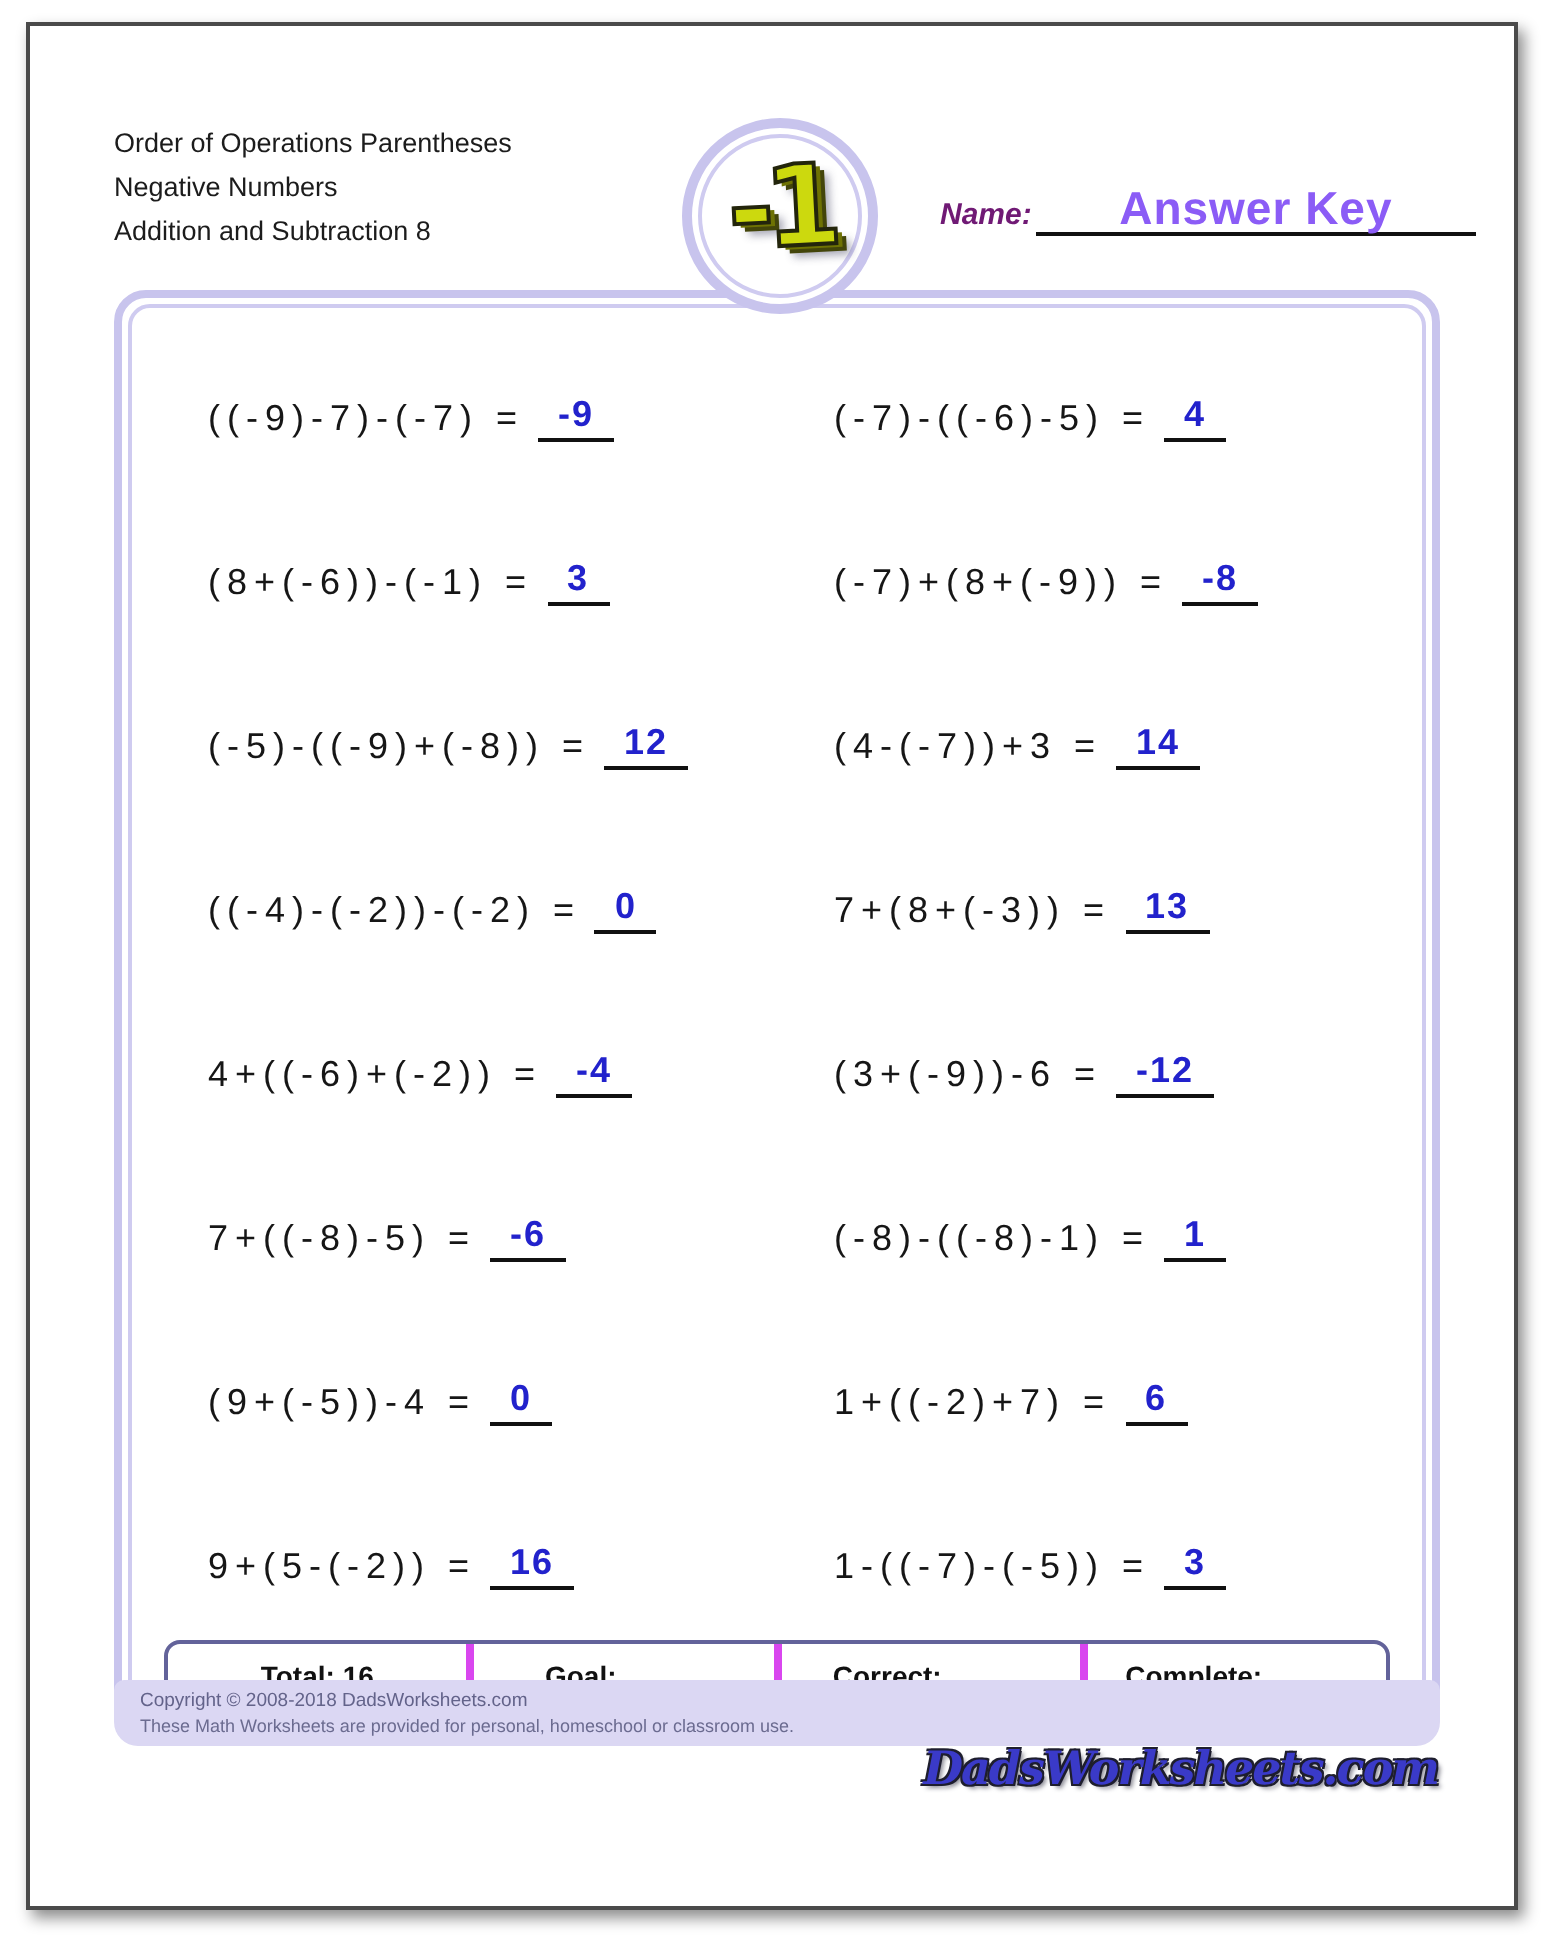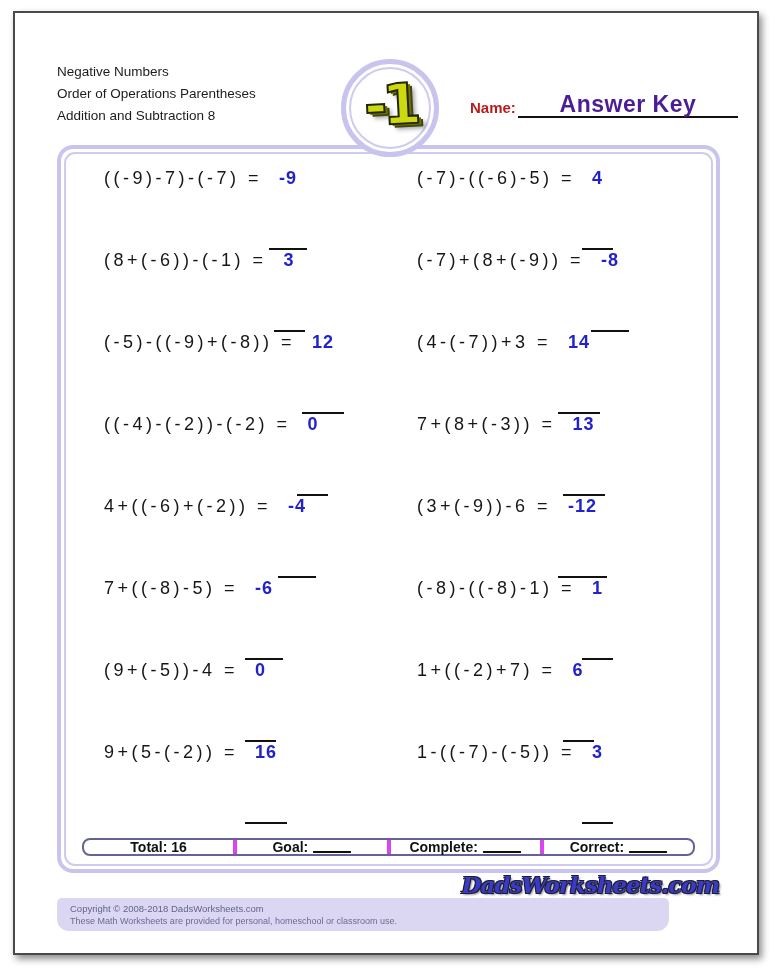--- a/index.html
+++ b/index.html
@@ -25,79 +25,79 @@
   .logo-number {
     position:absolute; left:0; right:0; top:8px; text-align:center;
     font-family:"DejaVu Sans", sans-serif; font-weight:bold; font-size:56px;
     color:#ccd90e; letter-spacing:-5px; transform:rotate(-3deg);
     -webkit-text-stroke:2px #23250b;
     text-shadow: 3px 2px 0 #6e7203, 5px 4px 0 #43450a, 7px 6px 4px rgba(60,60,90,.45);
   }
 
   
   .name-row { position:absolute; left:455px; top:76px; width:268px; display:flex; align-items:flex-end; z-index:6; }
-  .name-label { font-size:15px; font-weight:bold; color:#b91c1c; padding-bottom:2px; }
+  .name-label { font-size:15px; font-weight:bold; color:#701a75; padding-bottom:2px;font-style:italic; }
   .name-line { flex:1; border-bottom:2px solid #111; text-align:center; margin-left:2px; }
-  .name-value { font-size:23px; font-weight:bold; color:#4c1d95; letter-spacing:.5px; position:relative; top:2px; }
+  .name-value { font-size:23px; font-weight:bold; color:#8b5cf6; letter-spacing:.5px; position:relative; top:2px; }
 
   
   .box-outer {
     position:absolute; left:42px; top:132px; width:663px; height:728px;
     border:4px solid #c8c4ed; border-radius:16px; padding:3px; background:#fff;
   }
   .box-inner { width:100%; height:100%; border:2px solid #cfcbf0; border-radius:11px; position:relative; }
 
   .problems {
     position:absolute; left:0; top:14px; right:0;
     display:grid; grid-template-columns:322px 1fr; grid-auto-rows:82px;
   }
-  .cell { display:flex; white-space:nowrap; }
+  .cell { display:flex; align-items:center; white-space:nowrap; }
   .cell.left  { padding-left:38px; }
   .cell.right { padding-left:29px; }
   .expr { font-size:18px; color:#161616; letter-spacing:3.5px; }
   .ans  {
     margin-left:7px; padding:0 10px 1px 10px; border-bottom:2.5px solid #111;
     color:#2222cc; font-weight:bold; font-size:18px; letter-spacing:1px;
   }
 
   
   .stats {
-    position:absolute; left:16px; right:16px; bottom:8px; height:18px;
+    position:absolute; left:16px; right:16px; bottom:8px; height:36px;
     border:2px solid #63639a; border-radius:8px; display:flex; background:#fff;
   }
   .stats .stat-cell {
     flex:1; display:flex; align-items:center; justify-content:center;
     font-size:14px; font-weight:bold; color:#111;
   }
   .stats .stat-cell + .stat-cell { border-left:4px solid #d946ef; }
   .blank { display:inline-block; width:38px; border-bottom:2px solid #111; height:12px; margin-left:5px; }
 
   
   .footer-bar {
-    position:absolute; left:42px; top:885px; width:612px; height:33px;
+    position:absolute; left:42px; top:827px; width:663px; height:33px;
     background:#dbd7f3; border-radius:5px 5px 12px 12px; padding:4px 0 0 13px;
   }
   .footer-bar .copy1 { font-size:9.5px; color:#63638a; line-height:13px; }
   .footer-bar .copy2 { font-size:9px;   color:#6b6b90; line-height:12px; }
 
   .brand {
     position:absolute; right:38px; top:858px; z-index:7;
     font-family:"DejaVu Serif", serif; font-style:italic; font-weight:bold;
     font-size:23px; color:#3a3ac8; letter-spacing:-1px;
     text-shadow:-1px -1px 0 #1e1e2e, 1px -1px 0 #1e1e2e, -1px 1px 0 #1e1e2e, 1px 1px 0 #1e1e2e, 2px 2px 2px rgba(30,30,50,.5);
   }
 </style>
 </head>
 <body>
 
 <div class="page">
 
   <div class="header-lines">
+    <div>Order of Operations Parentheses</div>
     <div>Negative Numbers</div>
-    <div>Order of Operations Parentheses</div>
     <div>Addition and Subtraction 8</div>
   </div>
 
   <div class="logo-circle">
     <div class="inner-ring"></div>
     <div class="logo-number">-1</div>
   </div>
 
   <div class="name-row">
     <span class="name-label">Name:</span>
@@ -183,25 +183,25 @@
 
       <div class="stats">
         <div class="stat-cell">
             <span>Total: 16</span>
           </div>
         <div class="stat-cell">
             <span>Goal:</span>
             <span class="blank"></span>
           </div>
         <div class="stat-cell">
+            <span>Correct:</span>
+            <span class="blank"></span>
+          </div>
+        <div class="stat-cell">
             <span>Complete:</span>
-            <span class="blank"></span>
-          </div>
-        <div class="stat-cell">
-            <span>Correct:</span>
             <span class="blank"></span>
           </div>
       </div>
 
     </div>
   </div>
 
   <div class="footer-bar">
     <div class="copy1">Copyright © 2008-2018 DadsWorksheets.com</div>
     <div class="copy2">These Math Worksheets are provided for personal, homeschool or classroom use.</div>

